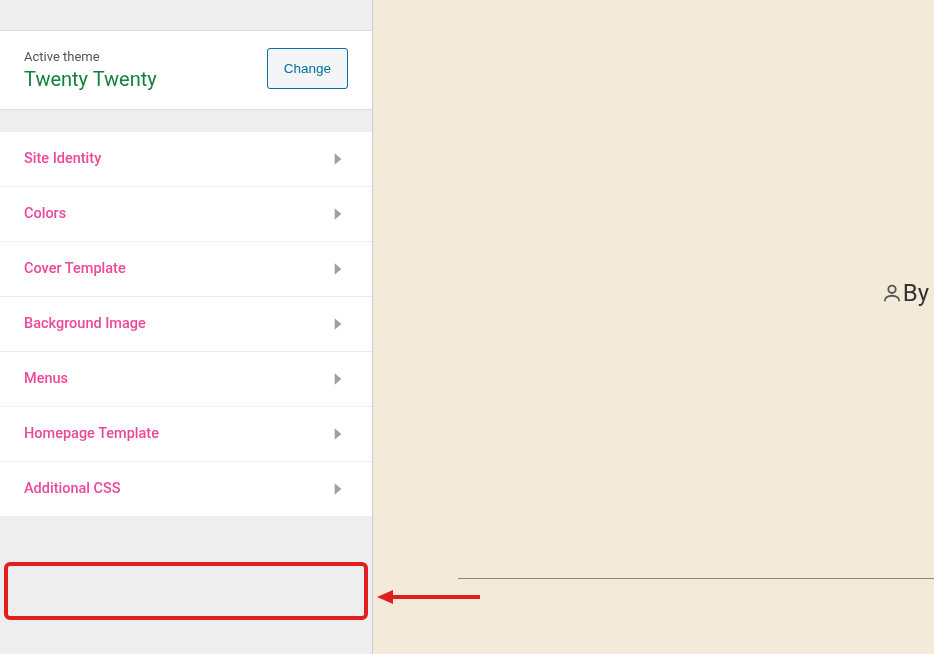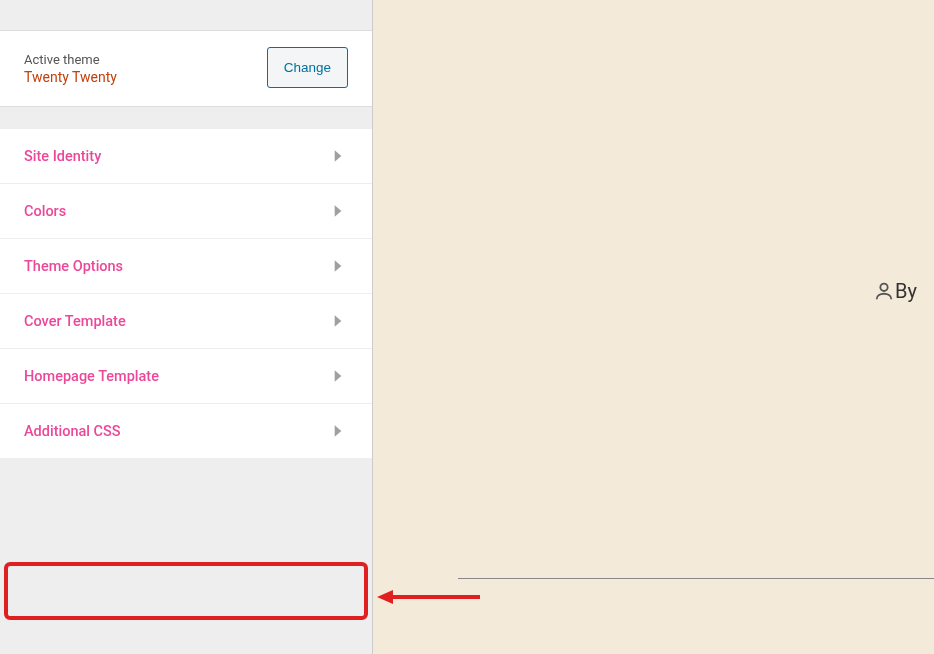--- a/index.html
+++ b/index.html
@@ -39,22 +39,22 @@
     .theme-left {
       display: flex;
       flex-direction: column;
     }
     .active-theme-label {
       font-size: 13px;
       color: #555;
       line-height: 1.5;
     }
     .theme-name {
-      font-size: 14px;
-      color: #c2410c;
+      font-size: 20px;
+      color: #15803d;
       font-weight: 400;
     }
     .change-btn {
       border: 1px solid #0071a1;
       color: #0071a1;
       background: #f3f5f6;
       padding: 12px 16px;
       font-size: 13.5px;
       border-radius: 3px;
       cursor: pointer;
@@ -95,23 +95,23 @@
       top: 0;
       width: 562px;
       height: 654px;
       background: #f3ead9;
       border-left: 1px solid #ccc;
     }
     .byline {
       display: flex;
       align-items: center;
       justify-content: flex-end;
-      font-size: 20px;
+      font-size: 24px;
       color: #333;
-      padding-right: 16px;
+      padding-right: 4px;
       position: absolute;
       top: 279px;
       right: 1px;
     }
     .byline svg {
       width: 22px;
       height: 22px;
       fill: none;
       stroke: #555;
       stroke-width: 2;
@@ -173,27 +173,33 @@
         <path d="M8 5l8 7-8 7z"></path>
       </svg>
   </div>
   <div class="menu-item">
     <span class="menu-label">Colors</span>
     <svg class="chevron" viewBox="0 0 24 24">
         <path d="M8 5l8 7-8 7z"></path>
       </svg>
   </div>
   <div class="menu-item">
-    <span class="menu-label">Theme Options</span>
-    <svg class="chevron" viewBox="0 0 24 24">
-        <path d="M8 5l8 7-8 7z"></path>
-      </svg>
-  </div>
-  <div class="menu-item">
     <span class="menu-label">Cover Template</span>
+    <svg class="chevron" viewBox="0 0 24 24">
+        <path d="M8 5l8 7-8 7z"></path>
+      </svg>
+  </div>
+  <div class="menu-item">
+    <span class="menu-label">Background Image</span>
+    <svg class="chevron" viewBox="0 0 24 24">
+        <path d="M8 5l8 7-8 7z"></path>
+      </svg>
+  </div>
+  <div class="menu-item">
+    <span class="menu-label">Menus</span>
     <svg class="chevron" viewBox="0 0 24 24">
         <path d="M8 5l8 7-8 7z"></path>
       </svg>
   </div>
   <div class="menu-item">
     <span class="menu-label">Homepage Template</span>
     <svg class="chevron" viewBox="0 0 24 24">
         <path d="M8 5l8 7-8 7z"></path>
       </svg>
   </div>

